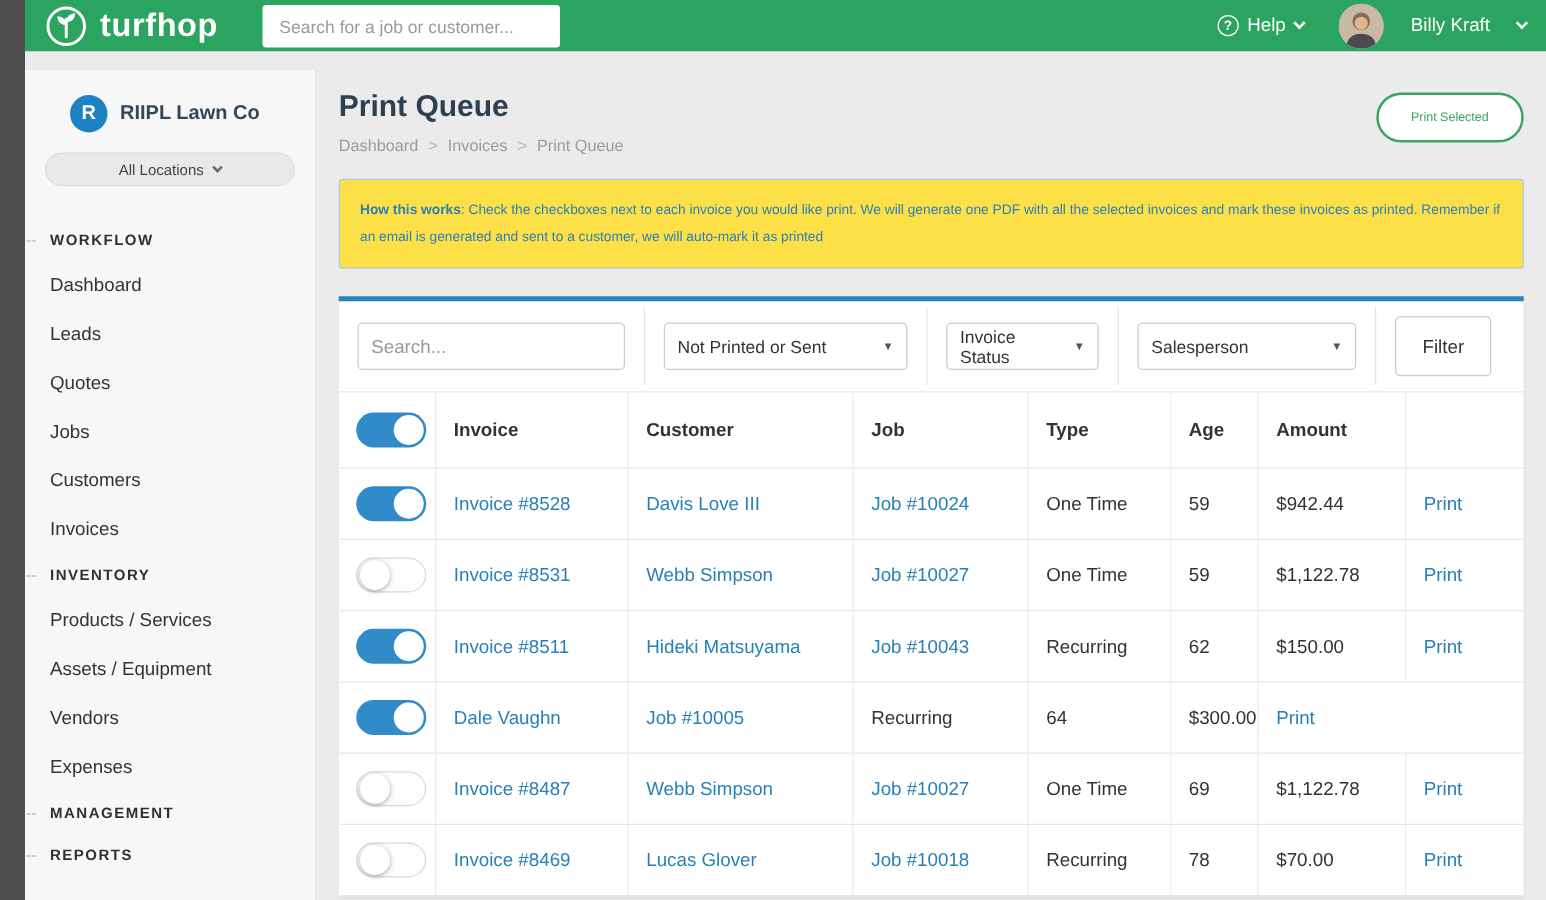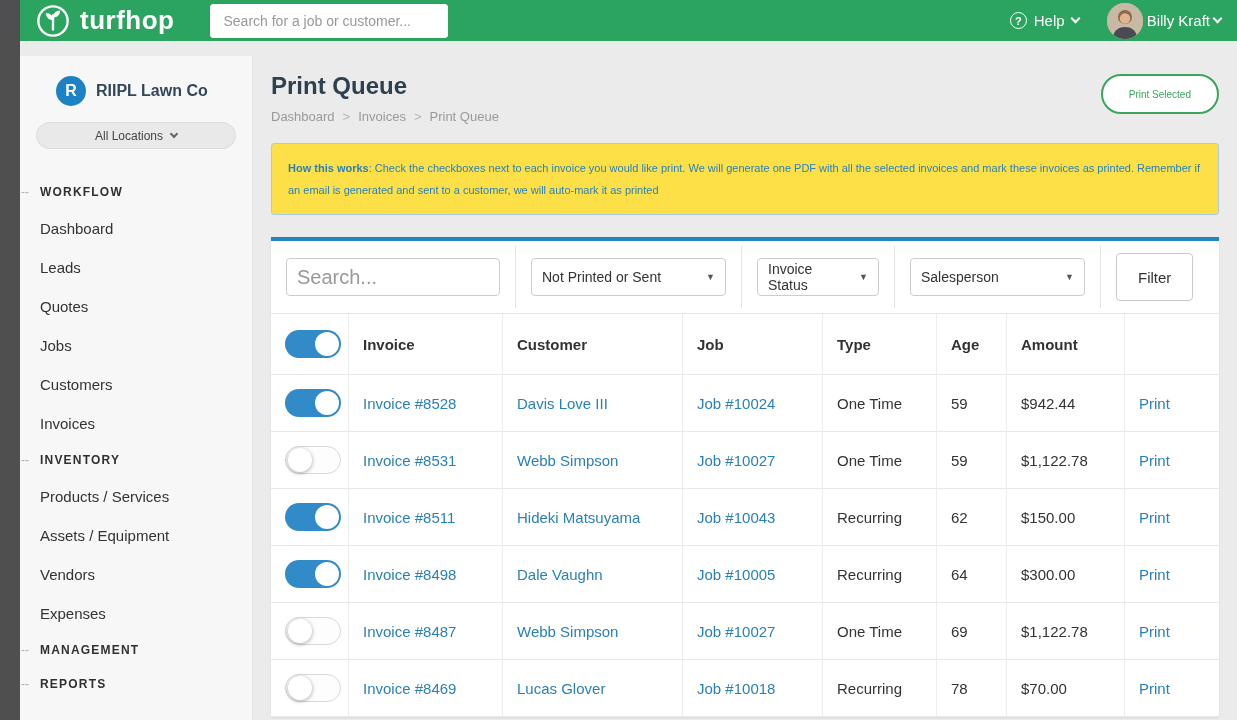--- a/index.html
+++ b/index.html
@@ -29,21 +29,21 @@
   .nav-search{margin-left:36px;width:238px;height:34px;border:1px solid #ffffff;border-radius:3px;
     padding:0 12px;font-size:14px;color:#333;outline:none;font-family:"Liberation Sans",sans-serif;}
   .nav-search::placeholder{color:#999;}
   .nav-spacer{flex:1;}
   .nav-help{display:flex;align-items:center;gap:7px;color:#fff;font-size:15px;cursor:pointer;margin-right:28px;}
   .help-circle{width:17px;height:17px;border:1px solid #fff;border-radius:50%;display:flex;
     align-items:center;justify-content:center;font-size:11px;font-weight:bold;}
   .chev{width:7px;height:7px;border-right:2px solid #fff;border-bottom:2px solid #fff;
     transform:rotate(45deg);margin-top:-4px;display:inline-block;}
   .chev.dark{border-color:#666;}
-  .nav-user{display:flex;align-items:center;gap:4px;color:#fff;font-size:15px;cursor:pointer;}
+  .nav-user{display:flex;align-items:center;gap:22px;color:#fff;font-size:15px;cursor:pointer;}
   .avatar{width:36px;height:36px;border-radius:50%;overflow:hidden;background:#cbb9a2;flex:0 0 auto;}
 
   
   .sidebar{position:absolute;top:56px;left:0;width:233px;height:664px;background:#f7f7f7;
     border-right:1px solid #e2e2e2;overflow:hidden;}
   .company-row{display:flex;align-items:center;gap:10px;padding:20px 14px 0 36px;}
   .company-logo{width:30px;height:30px;border-radius:50%;background:#1d82c4;color:#fff;display:flex;
     align-items:center;justify-content:center;font-weight:bold;font-size:16px;}
   .company-name{font-size:16px;font-weight:bold;color:#33475b;}
   .location-pill{margin:16px 16px 0;height:27px;background:#e9e9e9;border:1px solid #dcdcdc;border-radius:14px;
@@ -69,21 +69,21 @@
     padding:13px 16px;font-size:11px;color:var(--info-blue);line-height:22px;}
   .info-bold{font-weight:bold;}
 
   .card{margin-top:22px;background:#fff;border-top:4px solid var(--card-accent-blue);
     box-shadow:0 1px 2px rgba(0,0,0,.08);min-height:470px;}
 
   .filter-bar{display:flex;align-items:center;border-bottom:1px solid #e6e6e6;}
   .filter-cell{display:flex;align-items:center;padding:12px 15px;border-right:1px solid #e3e3e3;}
   .filter-cell:last-child{border-right:none;}
   .filter-search{width:214px;height:38px;border:1px solid #ccc;border-radius:4px;padding:0 10px;
-    font-size:20px;color:#333;outline:none;font-family:"Liberation Sans",sans-serif;}
+    font-size:15px;color:#333;outline:none;font-family:"Liberation Sans",sans-serif;}
   .filter-search::placeholder{color:#999;}
   .dropdown{height:38px;border:1px solid #ccc;border-radius:4px;background:#fff;display:flex;
     align-items:center;justify-content:space-between;padding:0 10px;font-size:14px;color:#333;cursor:pointer;}
   .dropdown .dd-caret{font-size:9px;color:#555;margin-left:10px;}
   .dd-w1{width:195px;}.dd-w2{width:122px;}.dd-w3{width:175px;}
   .filter-btn{height:48px;padding:0 21px;border:1px solid #c9c9c9;border-radius:4px;background:#fff;
     font-size:15px;color:#333;font-family:"Liberation Sans",sans-serif;cursor:pointer;}
 
   .t-row{display:grid;grid-template-columns:78px 154px 180px 140px 114px 70px 118px 1fr;
     border-bottom:1px solid #e8e8e8;}
@@ -309,23 +309,20 @@
               <span class="link">Print</span>
             </div>
           </div>
           <div class="t-row">
             <div class="t-cell">
               <div class="toggle on">
                 <span class="knob"></span>
               </div>
             </div>
             <div class="t-cell">
-              <span class="link">Invoice #8498</span>
-            </div>
-            <div class="t-cell">
               <span class="link">Dale Vaughn</span>
             </div>
             <div class="t-cell">
               <span class="link">Job #10005</span>
             </div>
             <div class="t-cell">
               <span>Recurring</span>
             </div>
             <div class="t-cell">
               <span>64</span>

